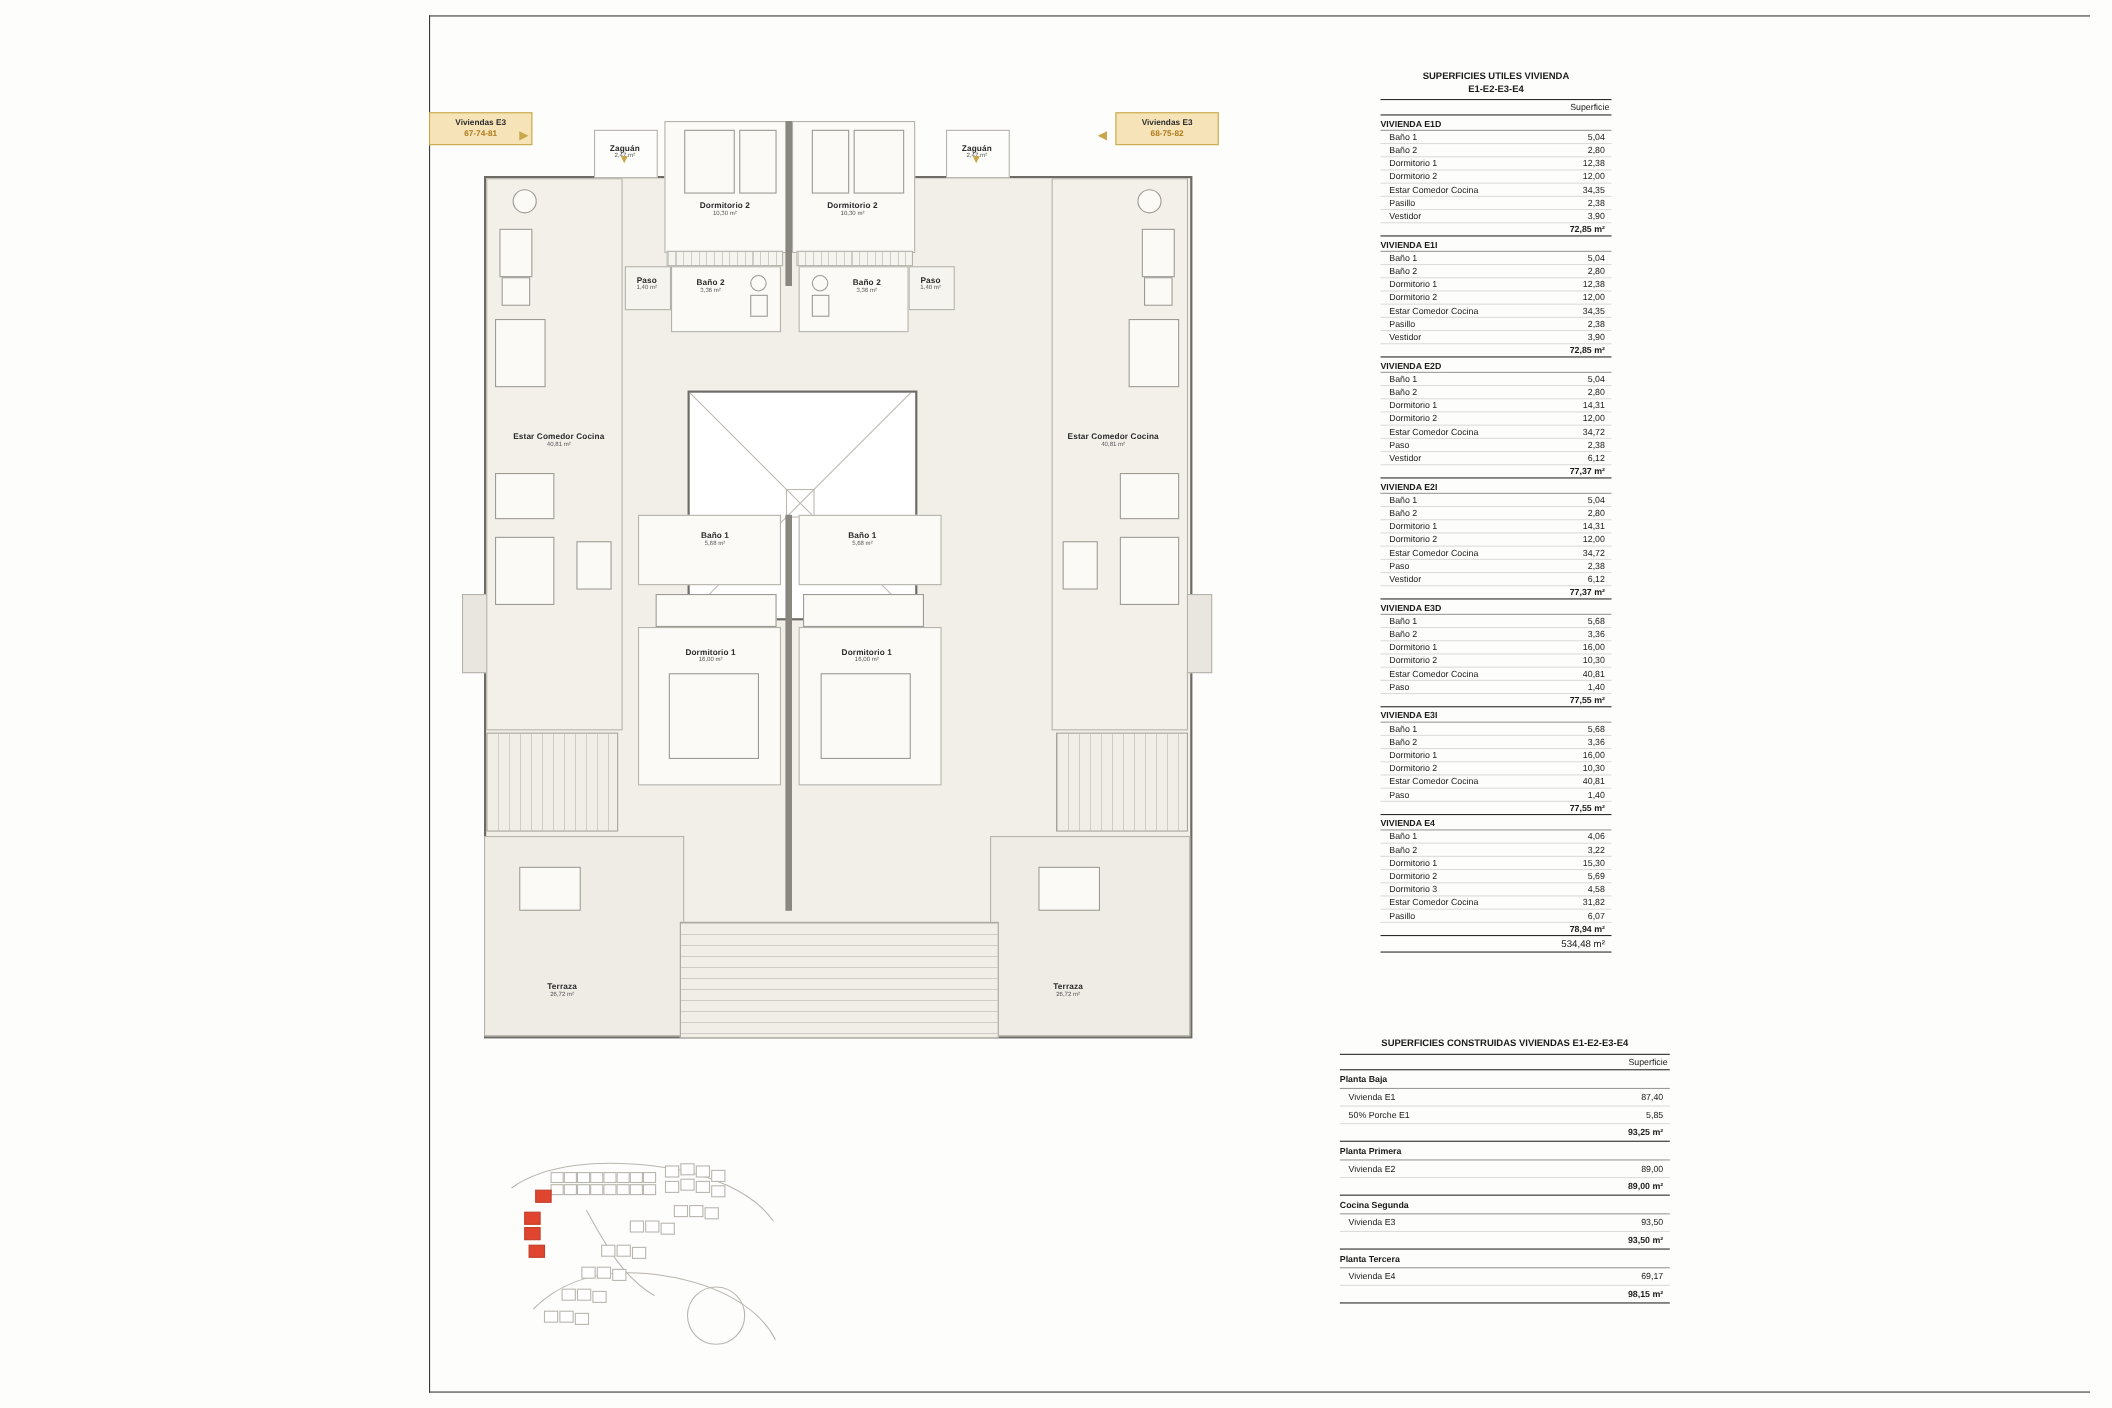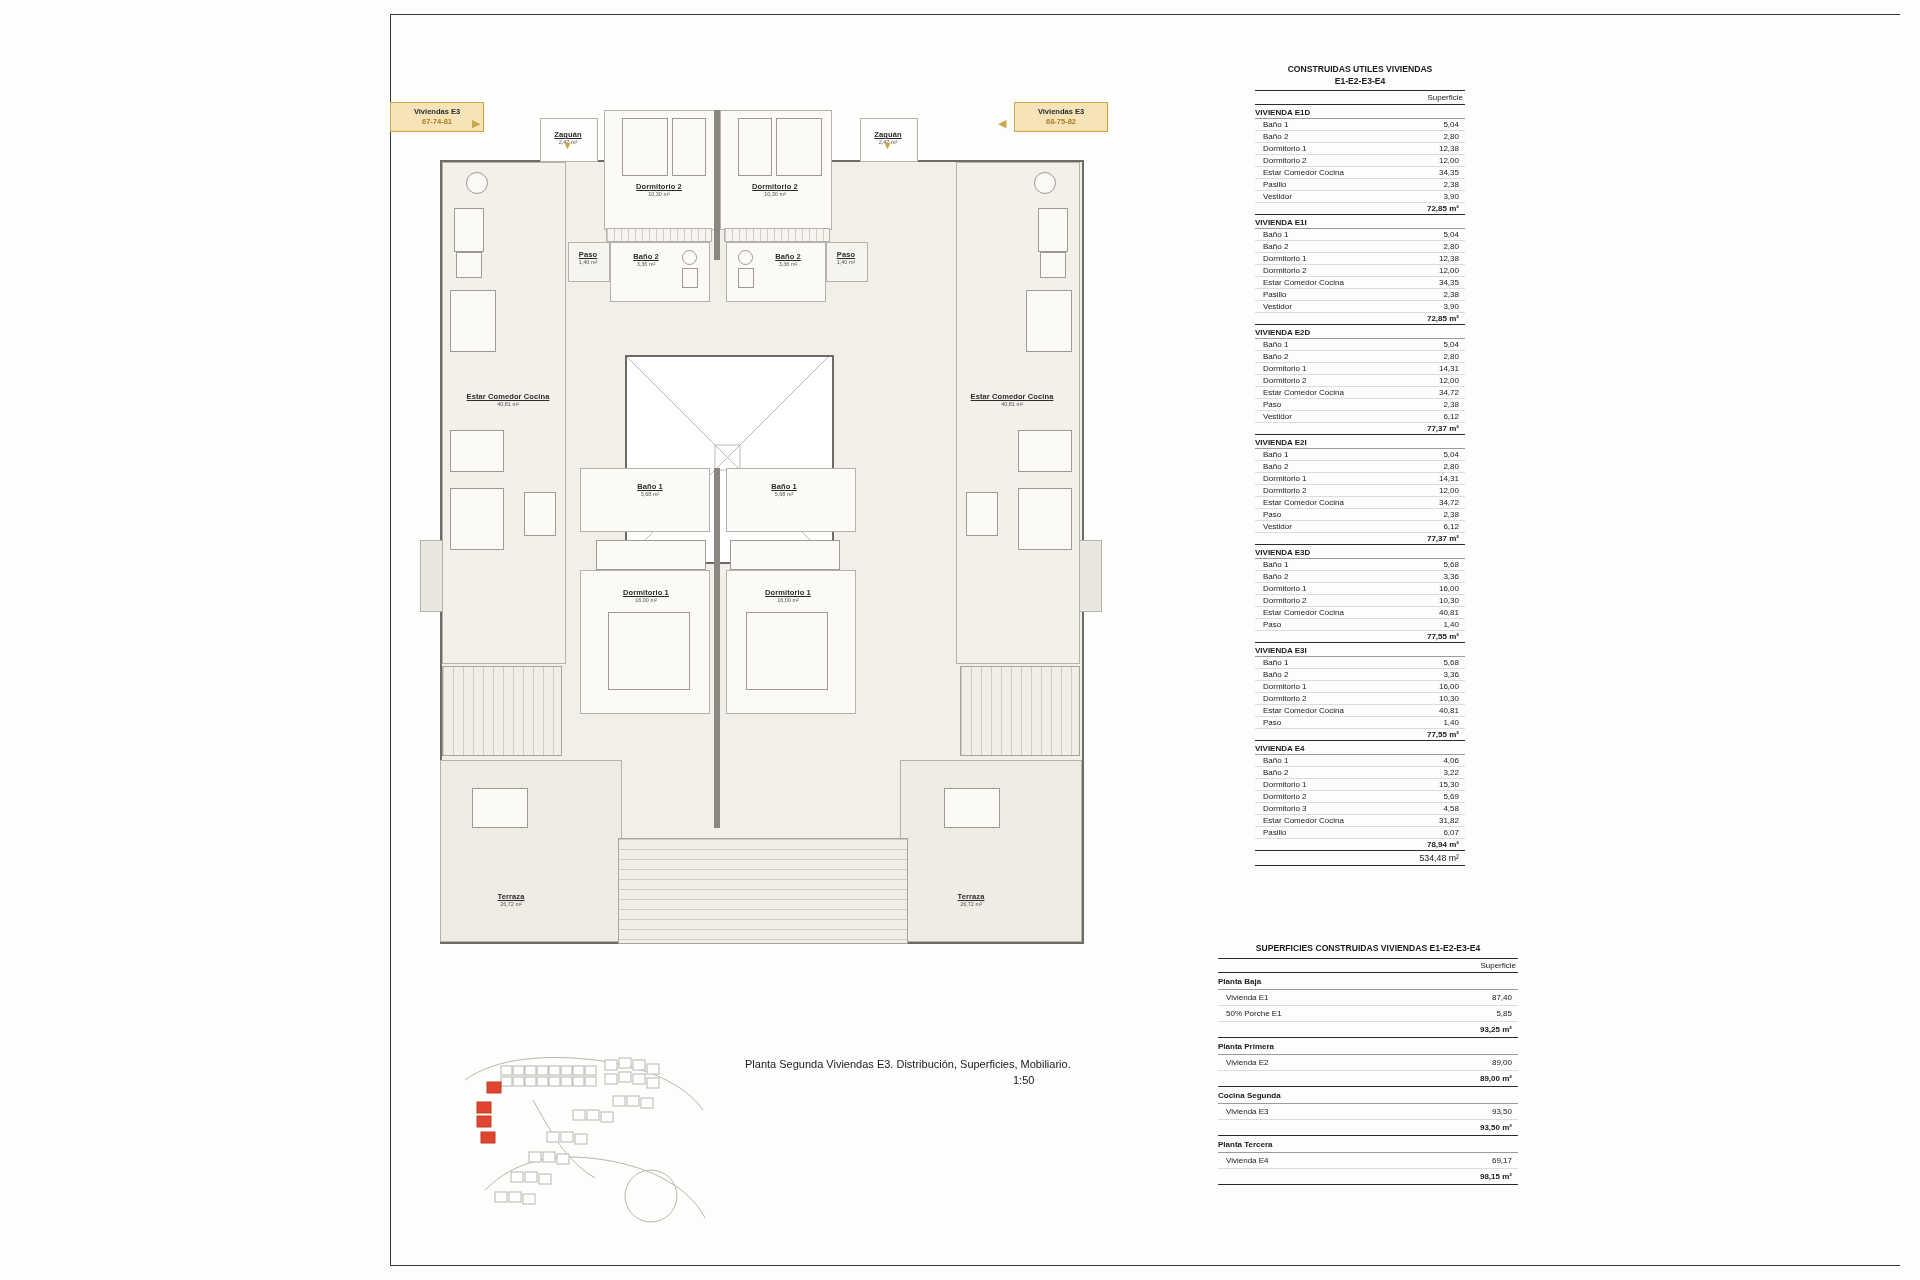--- a/index.html
+++ b/index.html
@@ -30,21 +30,21 @@
   .wall{position:absolute;background:#8a8780;}
   .room{position:absolute;background:#f6f4ef;border:1px solid #b5b2ab;}
   .room-white{position:absolute;background:#fdfdfb;border:1px solid #b5b2ab;}
   .patio{
     position:absolute;left:205px;top:255px;width:205px;height:205px;
     background:#ffffff;border:2px solid #6e6b66;
   }
   .patio svg{position:absolute;left:0;top:0;}
 
   .lbl{position:absolute;text-align:center;line-height:1.25;color:#2b2b2b;}
-  .lbl .n{font-size:7.5px;font-weight:bold;letter-spacing:.1px;text-decoration:underline;}
+  .lbl .n{font-size:7.5px;font-weight:bold;letter-spacing:.1px;}
   .lbl .a{font-size:5.5px;color:#555;}
 
   .tagbox{
     position:absolute;background:#f6e3b8;border:1px solid #c8a84b;
     padding:4px 7px;text-align:center;line-height:1.3;
   }
   .tagbox .t1{font-size:7.5px;font-weight:bold;color:#2b2b2b;}
   .tagbox .t2{font-size:7.5px;font-weight:bold;color:#b07c1e;}
   .arrow{position:absolute;color:#c8a84b;font-size:11px;line-height:1;}
 
@@ -326,28 +326,24 @@
       </g>
       <g fill="#e0452f" stroke="#c13d28" stroke-width="1">
         <rect x="32" y="42" width="14" height="11"></rect>
         <rect x="22" y="62" width="14" height="11"></rect>
         <rect x="22" y="76" width="14" height="11"></rect>
         <rect x="26" y="92" width="14" height="11"></rect>
       </g>
     </svg>
   </div>
 
-  <div class="caption">
-    <div class="c1">Planta Segunda Viviendas E3. Distribución, Superficies, Mobiliario.</div>
-    <div class="c2">1:50</div>
-  </div>
 
   <div class="tbl" id="tbl-utiles" style="left:1255px;top:64px;width:210px;">
     <div class="hdr">
-      <div>CONSTRUIDAS UTILES VIVIENDAS</div>
+      <div>SUPERFICIES UTILES VIVIENDA</div>
       <div>E1-E2-E3-E4</div>
     </div>
     <div class="subhdr">Superficie</div>
     <div id="utiles-body">
         <div class="grp">VIVIENDA E1D</div>
         <div class="row">
           <span class="k">Baño 1</span>
           <span class="v">5,04</span>
         </div>
         <div class="row">

